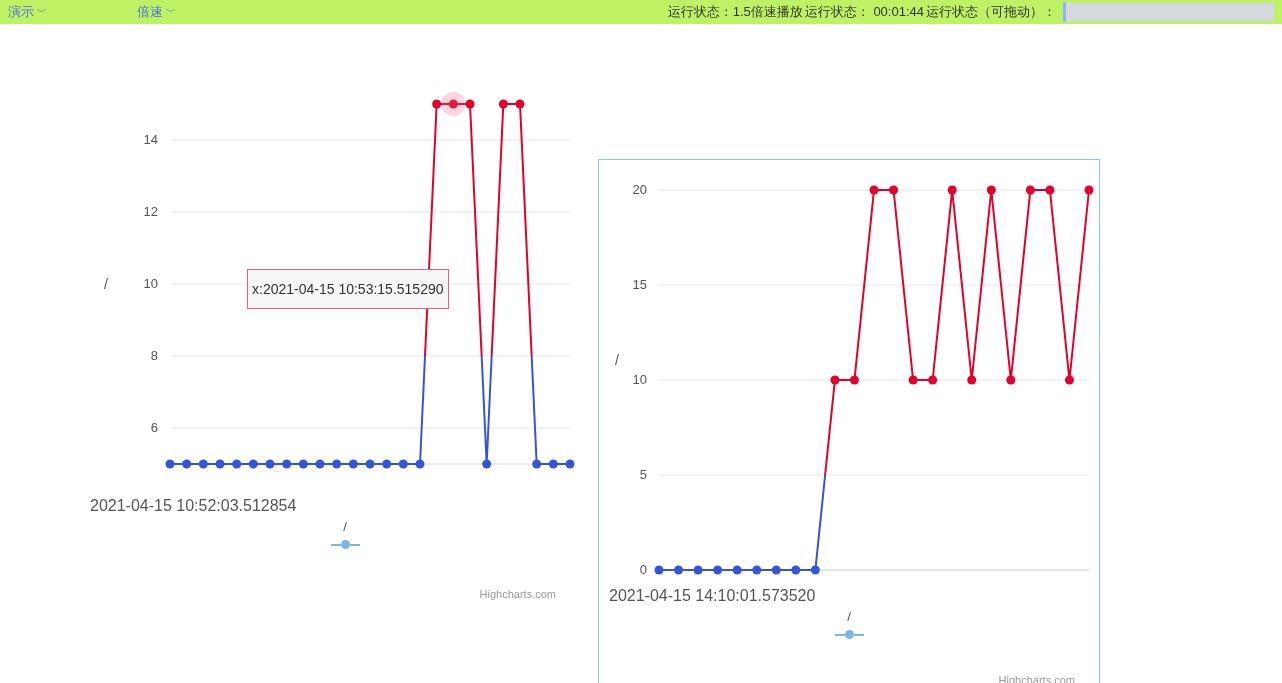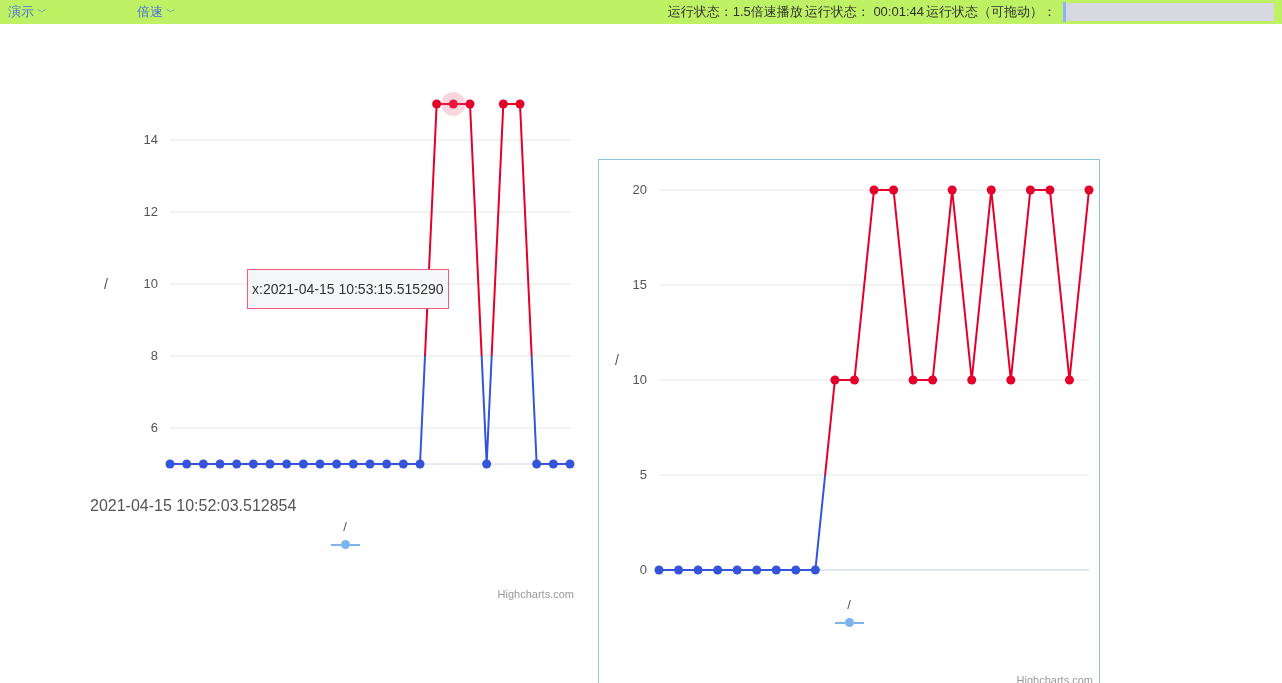--- a/index.html
+++ b/index.html
@@ -13,21 +13,21 @@
   .canvas{position:relative;width:1282px;height:657px}
   .chartbox{position:absolute}
   #cb1{left:110px;top:60px;width:470px;height:520px}
   #cb2{left:598px;top:135px;width:500px;height:530px;border:1px solid #8ec6e6}
   .ylab{position:absolute;left:-2px;top:50%;transform:translateY(-50%);font-size:14px;color:#555}
   .xaxis-lbl{font-size:16px;color:#555;margin-top:10px}
   .xaxis-center{text-align:center;font-size:13px;color:#555;margin-top:4px}
   .legend{display:flex;justify-content:center;align-items:center;margin-top:6px}
   .legend .dot{width:9px;height:9px;border-radius:50%;background:#7cb5ec}
   .legend .line{width:10px;height:2px;background:#7cb5ec}
-  .credits{position:absolute;right:6px;bottom:4px;font-size:11px;color:#999}
+  .credits{position:absolute;right:24px;bottom:4px;font-size:11px;color:#999}
   .tooltip{position:absolute;border:1px solid #f15c80;background:#f5f6f7;padding:8px 4px;font-size:14px;line-height:1.6;color:#333;z-index:5;box-shadow:0 0 0 rgba(0,0,0,0)}
   .halo{fill:#f15c80;opacity:.25}
   svg{overflow:visible}
   .grid line{stroke:#e6e6e6;stroke-width:1}
   .tick{font-size:13px;fill:#555;font-family:inherit}
   .series-blue path{stroke:#3455db;stroke-width:2;fill:none}
   .series-blue circle{fill:#3455db}
   .series-red path{stroke:#e4002b;stroke-width:2;fill:none}
   .series-red circle{fill:#e4002b}
 </style>
@@ -162,20 +162,21 @@
           <circle cx="79.54545454545455" cy="400" r="4.5"></circle>
           <circle cx="99.0909090909091" cy="400" r="4.5"></circle>
           <circle cx="118.63636363636363" cy="400" r="4.5"></circle>
           <circle cx="138.1818181818182" cy="400" r="4.5"></circle>
           <circle cx="157.72727272727275" cy="400" r="4.5"></circle>
           <circle cx="177.27272727272725" cy="400" r="4.5"></circle>
           <circle cx="196.8181818181818" cy="400" r="4.5"></circle>
           <circle cx="216.36363636363637" cy="400" r="4.5"></circle>
         </g>
       </svg>
+    <div class="xaxis-lbl" style="margin-left:10px;margin-top:-6px">2021-04-15 14:10:01.573520</div>
     <div class="xaxis-center">/</div>
     <div class="legend">
       <span class="line"></span>
         <span class="dot"></span>
         <span class="line"></span>
     </div>
     <div class="credits">Highcharts.com</div>
   </div>
 
 </div>

